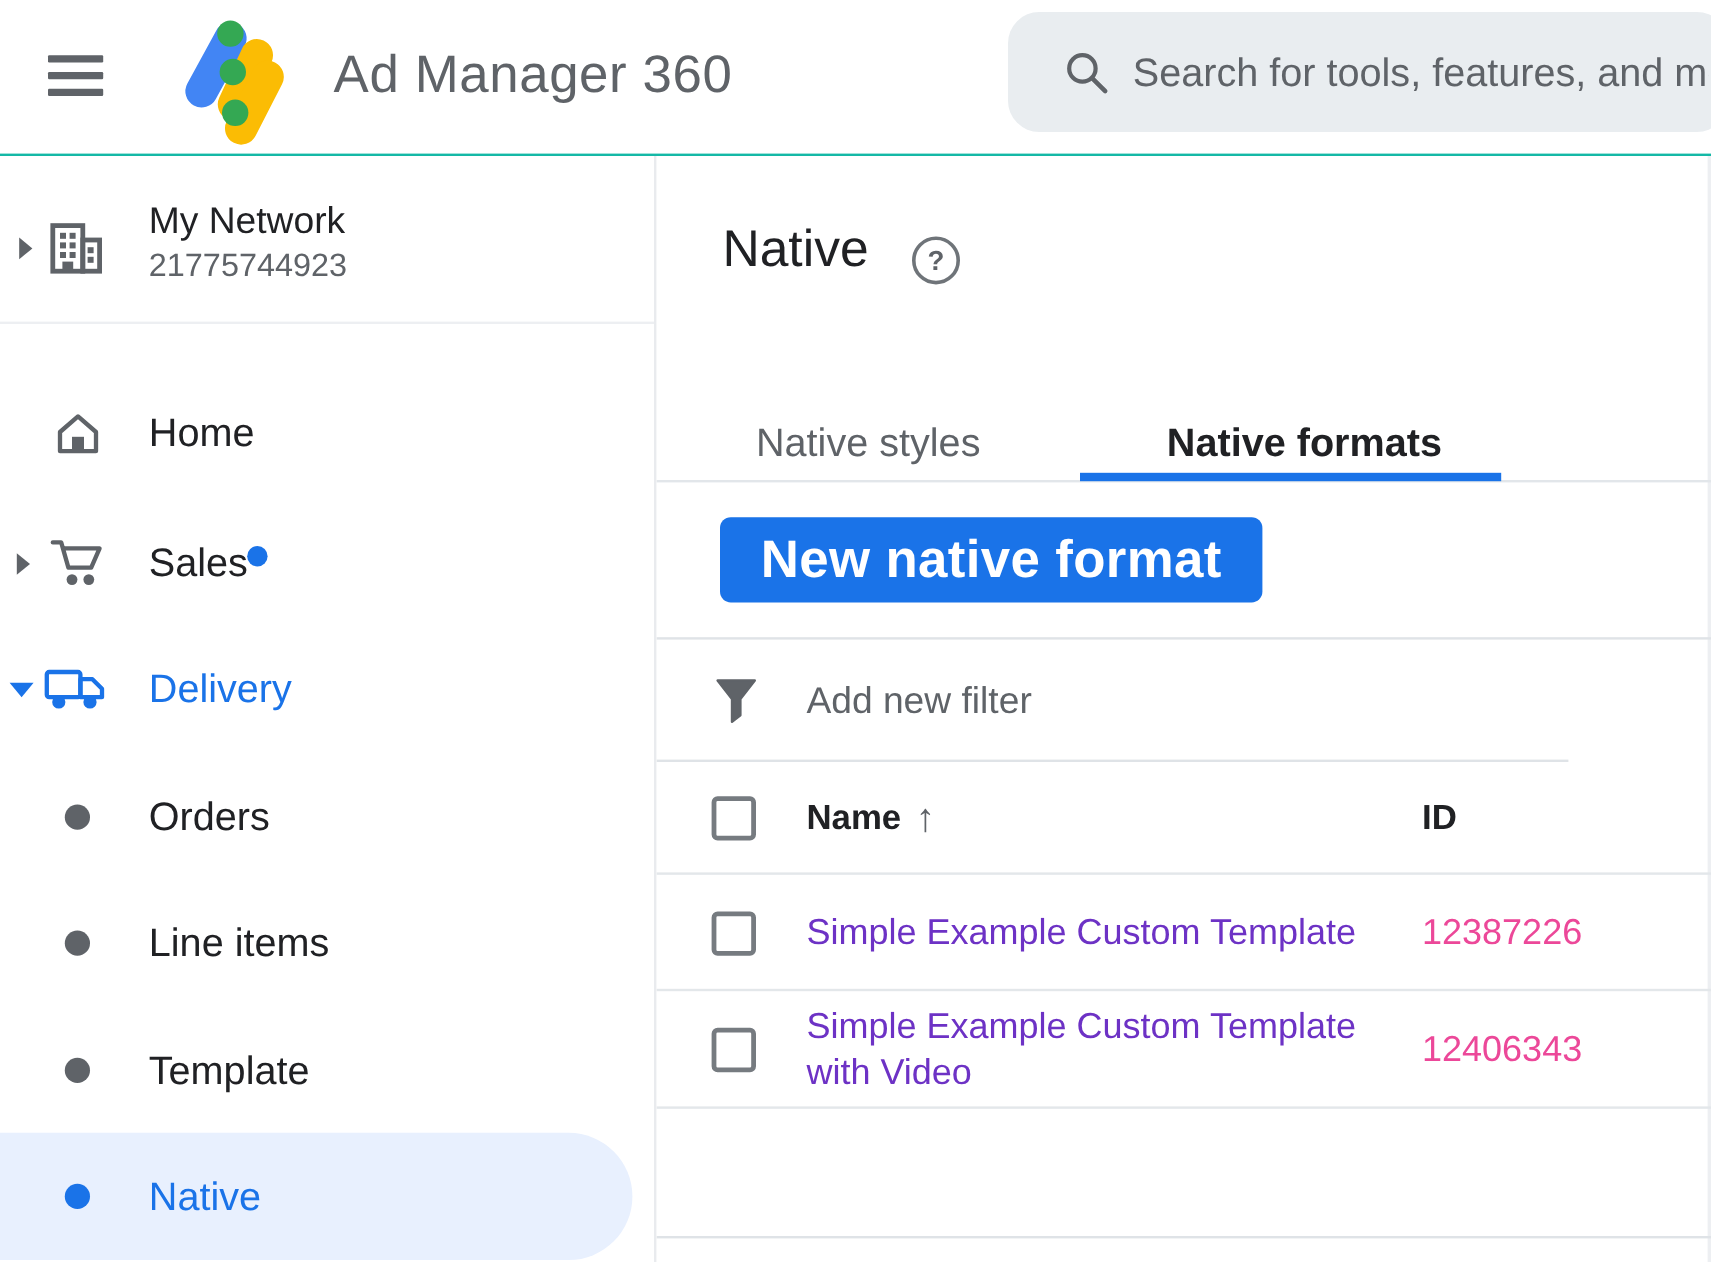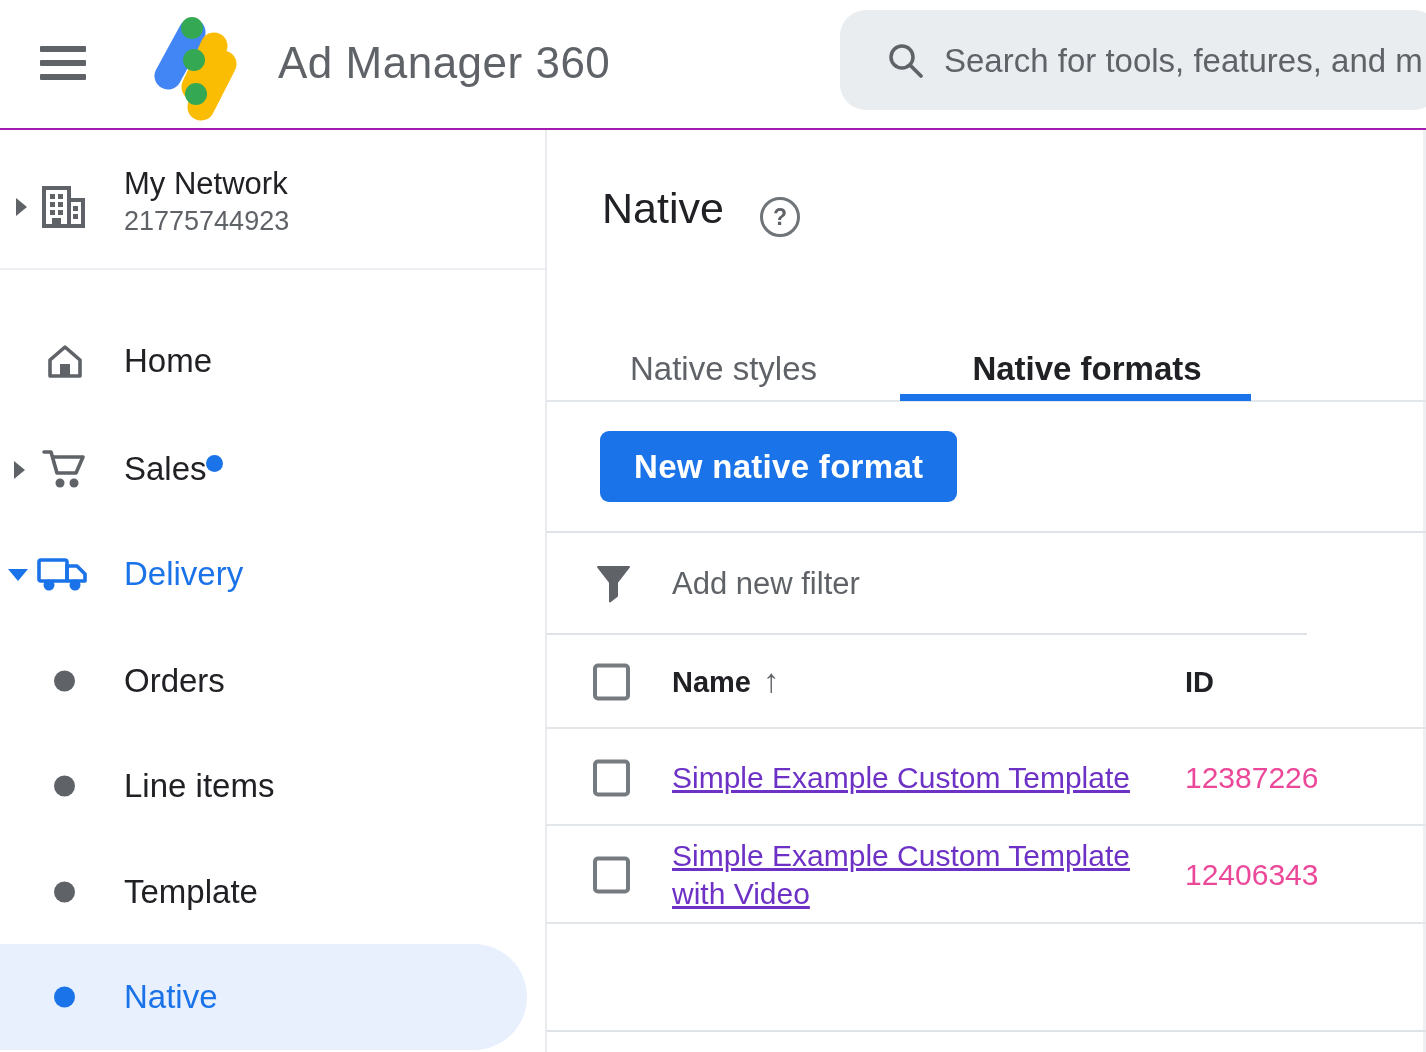--- a/index.html
+++ b/index.html
@@ -4,21 +4,21 @@
 <style>
   html,body{margin:0;padding:0;background:#fff;}
   body{
     width:1426px;height:1052px;position:relative;overflow:hidden;
     font-family:"Liberation Sans","DejaVu Sans",sans-serif;
     -webkit-font-smoothing:antialiased;color:#202124;
   }
   .abs{position:absolute;}
 
   
-  .topbar{left:0;top:0;width:1426px;height:128px;background:#fff;border-bottom:2px solid #a21caf;z-index:5;}
+  .topbar{left:0;top:0;width:1426px;height:128px;background:#fff;border-bottom:2px solid #14b8a6;z-index:5;}
   .hamburger{left:40px;top:46px;width:46px;height:34px;cursor:pointer;}
   .hamburger .bar{width:46px;height:6px;background:#5f6368;border-radius:1px;margin-bottom:8px;}
   .logo-link{left:140px;top:4px;width:500px;height:118px;display:flex;align-items:center;cursor:pointer;}
   .app-title{position:absolute;left:138px;top:50%;transform:translateY(-50%);font-size:44px;color:#5f6368;letter-spacing:.5px;white-space:nowrap;}
   .searchbox{left:840px;top:10px;width:600px;height:100px;background:#e9edf0;border-radius:26px;}
   .search-icon{position:absolute;left:46px;top:31px;}
   .search-input{position:absolute;left:102px;top:0;width:480px;height:100px;border:none;outline:none;background:transparent;font-family:inherit;font-size:33px;color:#3c4043;}
   .search-input::placeholder{color:#5f6368;opacity:1;}
 
   
@@ -44,37 +44,37 @@
   .help-icon{left:760px;top:197px;width:34px;height:34px;border:3px solid #6f7479;border-radius:50%;color:#5f6368;
              display:flex;align-items:center;justify-content:center;font-size:23px;font-weight:600;cursor:pointer;}
   .tab{top:338px;height:62px;display:flex;align-items:center;justify-content:center;cursor:pointer;}
   .tab-1{left:547px;width:353px;}
   .tab-2{left:900px;width:351px;}
   .tab-label{font-size:33px;color:#5f6368;}
   .tab-label.active{color:#202124;font-weight:700;margin-left:23px;}
   .tabbar-divider{left:547px;top:400px;width:879px;height:2px;background:#e2e6ea;}
   .tab-underline{left:900px;top:394px;width:351px;height:7px;background:#1a73e8;}
   .new-format-btn{left:600px;top:431px;height:71px;padding:0 34px;background:#1a73e8;color:#fff;border:none;border-radius:9px;
-                  font-family:inherit;font-size:33px;font-weight:700;letter-spacing:.3px;cursor:pointer;display:flex;align-items:center;}
+                  font-family:inherit;font-size:44px;font-weight:700;letter-spacing:.3px;cursor:pointer;display:flex;align-items:center;}
   .filter-row{left:547px;top:531px;width:879px;height:102px;border-top:2px solid #dfe3e7;cursor:pointer;text-align:right;}
   .funnel{position:absolute;left:49px;top:32px;}
   .filter-label{position:absolute;left:125px;top:50%;transform:translateY(-50%);font-size:31px;color:#5f6368;}
 
   .table-header{left:547px;top:633px;width:760px;height:94px;border-top:2px solid #dfe3e7;}
   .row-1{left:547px;top:727px;width:879px;height:97px;border-top:2px solid #e3e7ea;}
   .row-2{left:547px;top:824px;width:879px;height:98px;border-top:2px solid #e3e7ea;padding-left:32px;}
   .empty-row{left:547px;top:922px;width:879px;height:106px;border-top:2px solid #e3e7ea;border-bottom:2px solid #dfe3e7;}
   .checkbox{position:absolute;left:46px;top:50%;transform:translateY(-50%);width:37px;height:37px;box-sizing:border-box;
             border:4px solid #767b80;border-radius:5px;background:#fff;cursor:pointer;}
   .col-head{position:absolute;top:50%;transform:translateY(-50%);font-size:29px;font-weight:700;color:#202124;}
   .name-head{left:125px;cursor:pointer;}
   .id-head{left:638px;}
   .sort-arrow{position:absolute;left:216px;top:50%;transform:translateY(-52%);font-size:33px;color:#5f6368;font-weight:400;}
   .cell-link{position:absolute;left:125px;top:50%;transform:translateY(-50%);max-width:505px;font-size:30px;line-height:38px;
-             color:#6d32c5;text-decoration:underline;cursor:pointer;}
+             color:#6d32c5;cursor:pointer;}
   .cell-id{position:absolute;left:638px;top:50%;transform:translateY(-50%);font-size:30px;color:#ec4899;}
   svg{display:block;}
 </style>
 </head>
 <body>
 
 <div class="abs topbar">
   <div class="abs hamburger">
     <div class="bar"></div>
     <div class="bar"></div>

